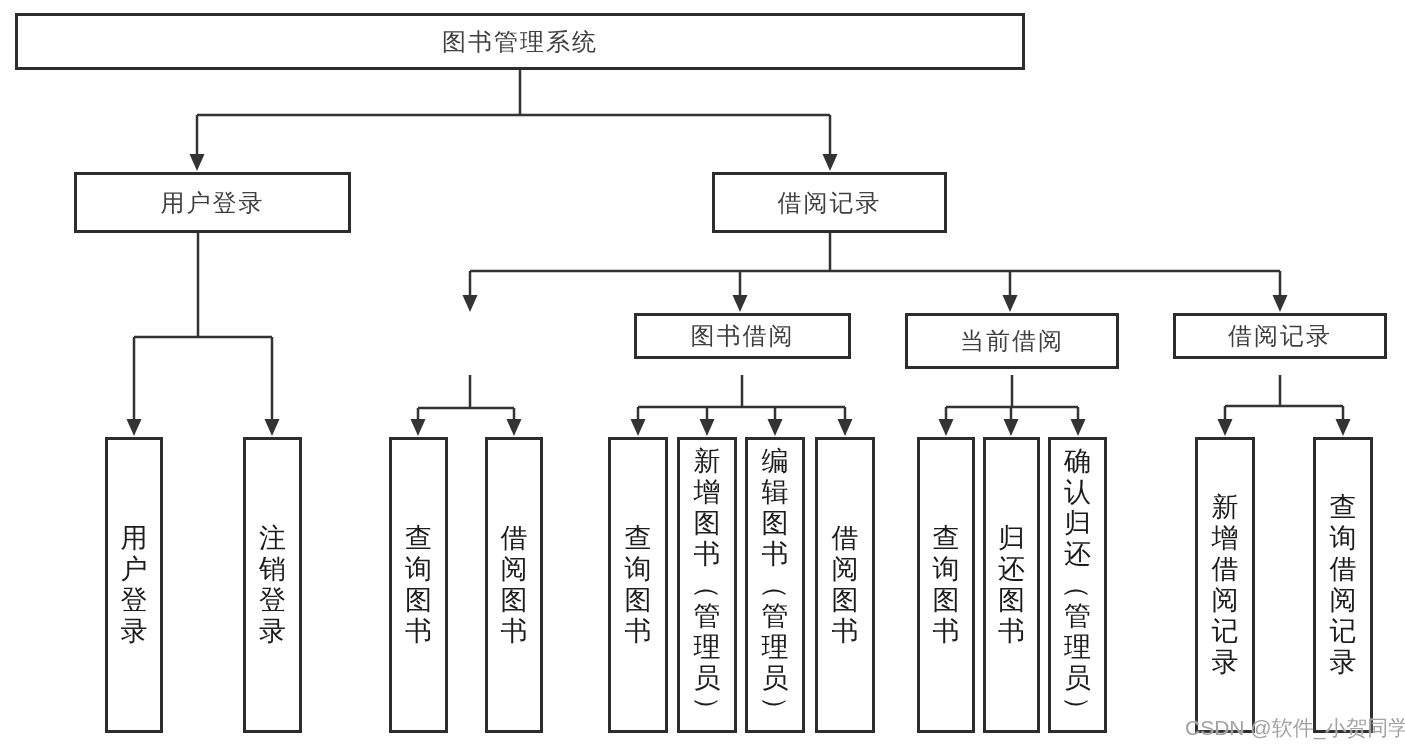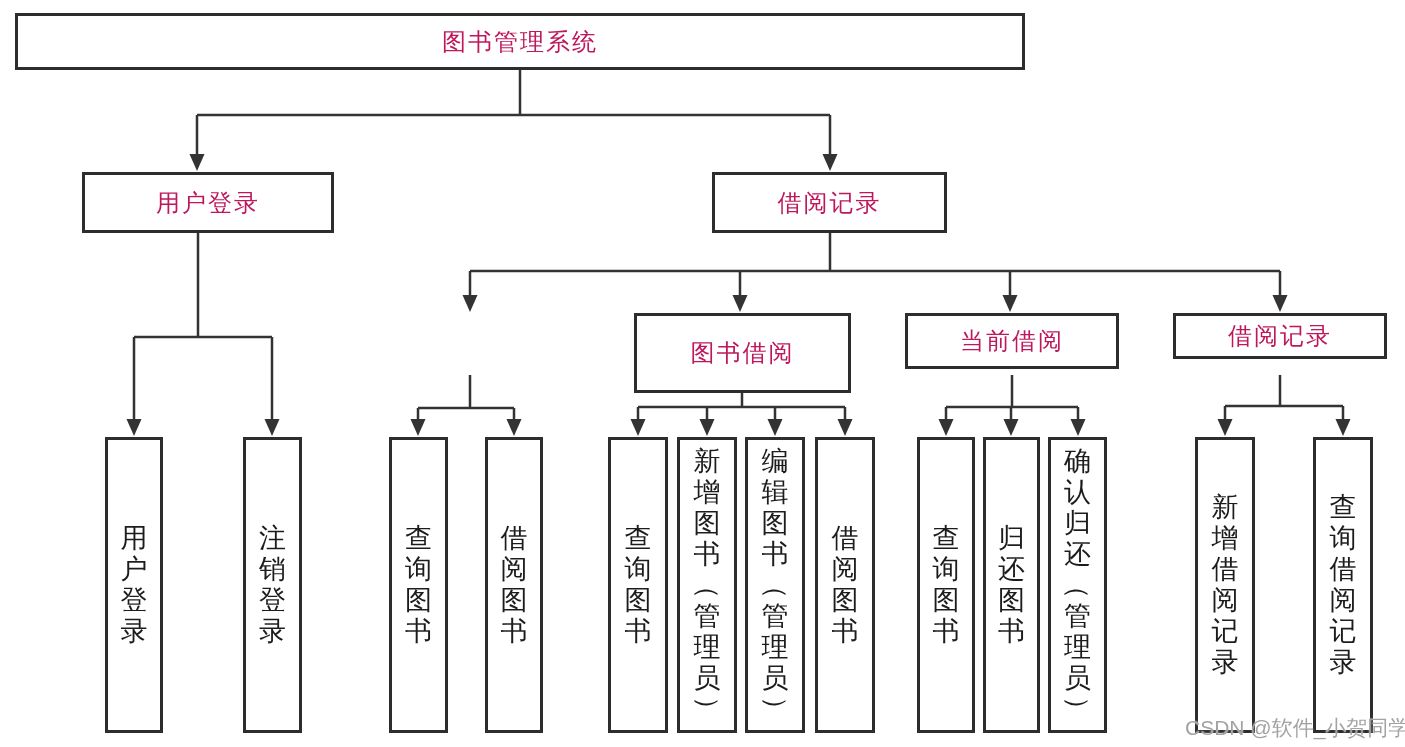--- a/index.html
+++ b/index.html
@@ -22,21 +22,21 @@
     box-sizing: border-box;
     background: #ffffff;
     border: 3px solid #2d2d2d;
     z-index: 2;
     display: flex;
     align-items: center;
     justify-content: center;
   }
   .hlabel {
     font-size: 24px;
-    color: #be185d;
+    color: #404040;
     letter-spacing: 2px;
     white-space: nowrap;
   }
   .vbox { top: 437px; height: 296px; }
   .vtext {
     display: flex;
     flex-direction: column;
     align-items: center;
     justify-content: center;
     width: 100%;
@@ -97,28 +97,28 @@
       <polygon points="1070.5,419 1085.5,419 1078,436"></polygon>
       <polygon points="1217.5,419 1232.5,419 1225,436"></polygon>
       <polygon points="1335.5,419 1350.5,419 1343,436"></polygon>
     </g>
   </svg>
 
   <div class="node" style="left:15px; top:13px; width:1010px; height:57px">
     <span class="hlabel">图书管理系统</span>
   </div>
 
-  <div class="node" style="left:82px; top:172px; width:252px; height:61px">
+  <div class="node" style="left:74px; top:172px; width:277px; height:61px">
     <span class="hlabel">用户登录</span>
   </div>
   <div class="node" style="left:712px; top:172px; width:235px; height:61px">
     <span class="hlabel">借阅记录</span>
   </div>
 
-  <div class="node" style="left:634px; top:313px; width:217px; height:80px">
+  <div class="node" style="left:634px; top:313px; width:217px; height:46px">
     <span class="hlabel">图书借阅</span>
   </div>
   <div class="node" style="left:905px; top:313px; width:214px; height:56px">
     <span class="hlabel">当前借阅</span>
   </div>
   <div class="node" style="left:1173px; top:313px; width:214px; height:46px">
     <span class="hlabel">借阅记录</span>
   </div>
 
   <div class="node vbox" style="left:105px; width:58px">

